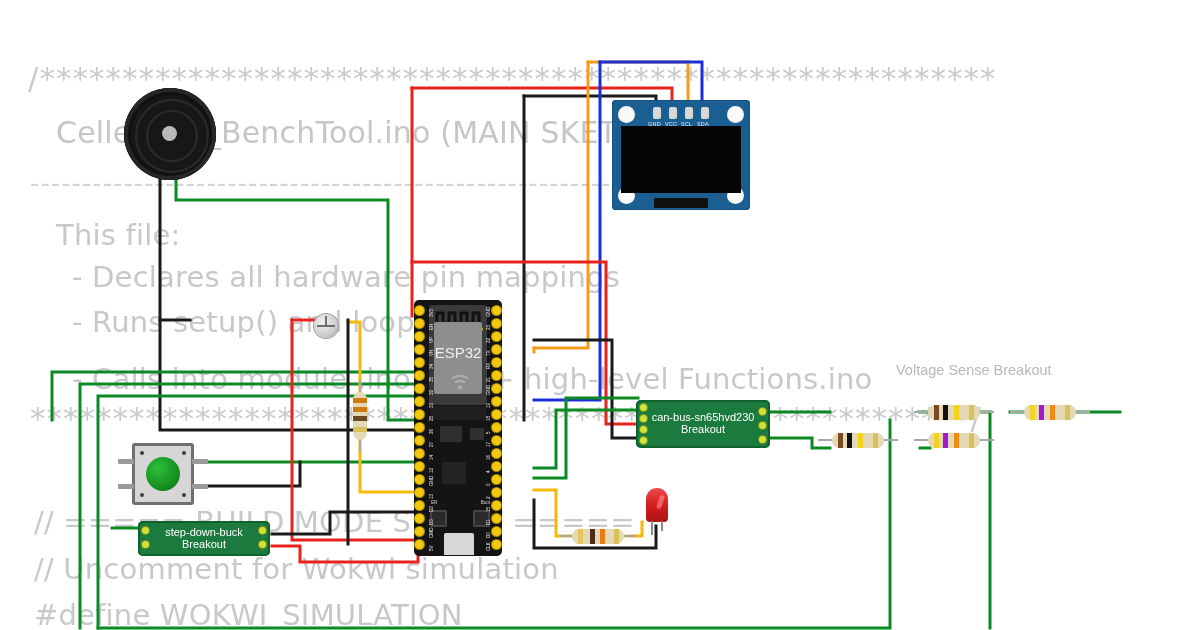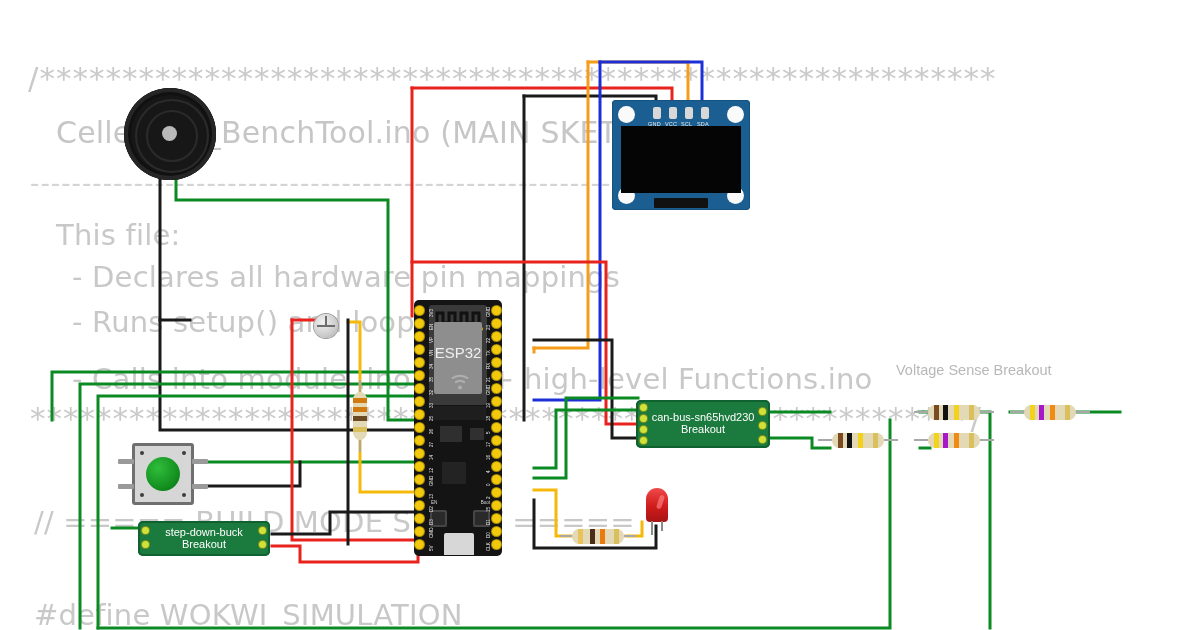--- a/index.html
+++ b/index.html
@@ -98,20 +98,21 @@
   <div class="code-layer">
     <div class="code-line cl-stars" style="left:28px;top:60px;">/**********************************************************</div>
     <div class="code-line cl-title" style="left:56px;top:115px;">Cellerator_BenchTool.ino  (MAIN SKETCH)</div>
     <div class="code-line cl-rule" style="left:30px;top:168px;">-------------------------------------------------------------</div>
     <div class="code-line cl-body" style="left:56px;top:218px;">This file:</div>
     <div class="code-line cl-body" style="left:72px;top:260px;">- Declares all hardware pin mappings</div>
     <div class="code-line cl-body" style="left:72px;top:305px;">- Runs setup() and loop()</div>
     <div class="code-line cl-body" style="left:72px;top:362px;">- Calls into module .ino files + high-level Functions.ino</div>
     <div class="code-line cl-stars" style="left:30px;top:400px;">*********************************************************/</div>
     <div class="code-line cl-body" style="left:34px;top:505px;">// ===== BUILD MODE SELECT =====</div>
+    <div class="code-line cl-body" style="left:34px;top:552px;">// Uncomment for Wokwi simulation</div>
     <div class="code-line cl-body" style="left:34px;top:598px;">#define WOKWI_SIMULATION</div>
   </div>
 
   <svg class="wires" width="1200" height="630">
     <g fill="none" stroke-linecap="square" stroke-linejoin="miter" stroke-width="3">
 
       <path d="M160,178 L160,320 L190,320" stroke="#1a1a1a"></path>
       <path d="M160,320 L160,430 L418,430" stroke="#1a1a1a"></path>
 
       <path d="M176,178 L176,200 L388,200 L388,420 L418,420" stroke="#0b8a24"></path>

